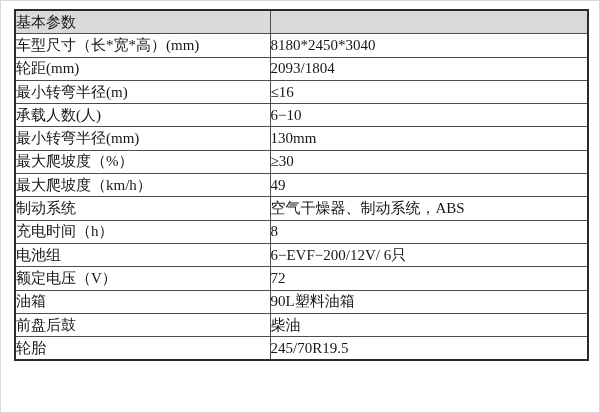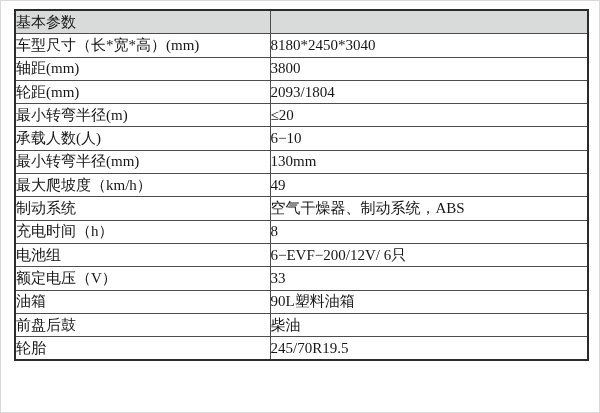--- a/index.html
+++ b/index.html
@@ -58,58 +58,58 @@
   <tbody>
     <tr class="header-row">
       <td class="label-cell">基本参数</td>
       <td class="value-cell"></td>
     </tr>
     <tr>
       <td class="label-cell">车型尺寸（长*宽*高）(mm)</td>
       <td class="value-cell">8180*2450*3040</td>
     </tr>
     <tr>
-      <td class="label-cell">轴距(mm)</td>
-      <td class="value-cell">3800</td>
-    </tr>
-    <tr>
       <td class="label-cell">轮距(mm)</td>
       <td class="value-cell">2093/1804</td>
     </tr>
     <tr>
       <td class="label-cell">最小转弯半径(m)</td>
-      <td class="value-cell">≤20</td>
+      <td class="value-cell">≤16</td>
     </tr>
     <tr>
       <td class="label-cell">承载人数(人)</td>
       <td class="value-cell">6−10</td>
     </tr>
     <tr>
       <td class="label-cell">最小转弯半径(mm)</td>
       <td class="value-cell">130mm</td>
+    </tr>
+    <tr>
+      <td class="label-cell">最大爬坡度（%）</td>
+      <td class="value-cell">≥30</td>
     </tr>
     <tr>
       <td class="label-cell">最大爬坡度（km/h）</td>
       <td class="value-cell">49</td>
     </tr>
     <tr>
       <td class="label-cell">制动系统</td>
       <td class="value-cell">空气干燥器、制动系统，ABS</td>
     </tr>
     <tr>
       <td class="label-cell">充电时间（h）</td>
       <td class="value-cell">8</td>
     </tr>
     <tr>
       <td class="label-cell">电池组</td>
       <td class="value-cell">6−EVF−200/12V/ 6只</td>
     </tr>
     <tr>
       <td class="label-cell">额定电压（V）</td>
-      <td class="value-cell">33</td>
+      <td class="value-cell">72</td>
     </tr>
     <tr>
       <td class="label-cell">油箱</td>
       <td class="value-cell">90L塑料油箱</td>
     </tr>
     <tr>
       <td class="label-cell">前盘后鼓</td>
       <td class="value-cell">柴油</td>
     </tr>
     <tr>

